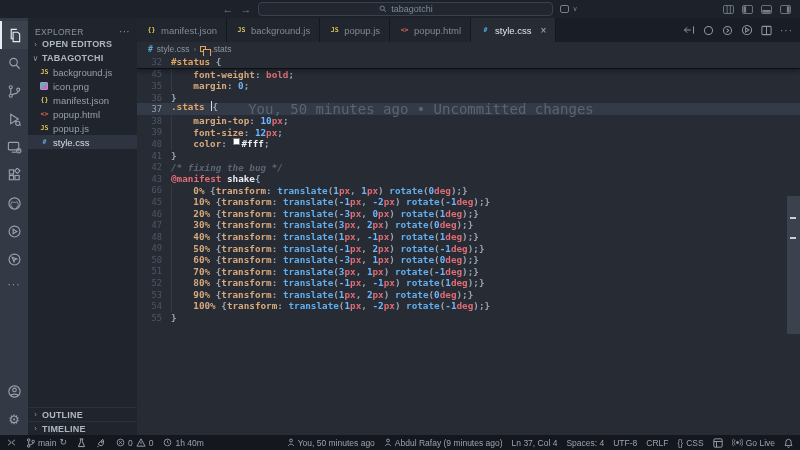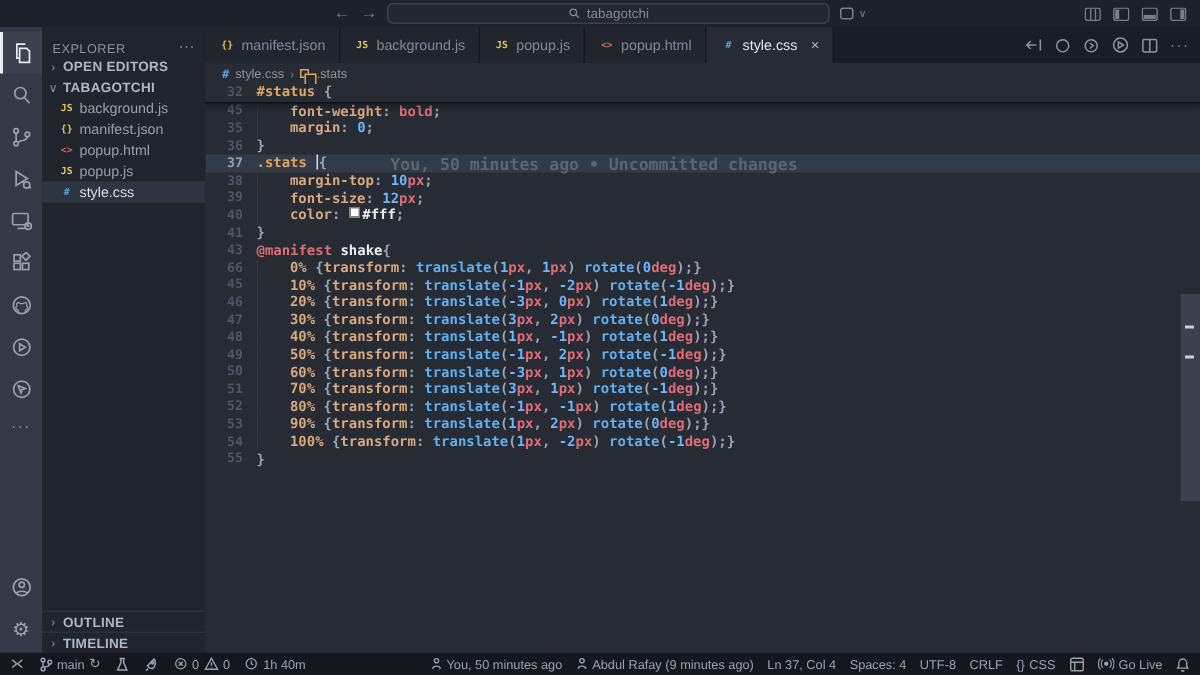--- a/index.html
+++ b/index.html
@@ -50,30 +50,30 @@
 .editor-actions{position:absolute;right:7px;top:0;height:24px;display:flex;align-items:center;gap:8px;color:#8b95a2}
 .ea-dots{font-size:10px;letter-spacing:1px}
 .breadcrumb{height:14px;display:flex;align-items:center;gap:4px;padding-left:11px;font-size:8.5px;color:#8b949e}
 .bc-sep{font-size:8px;color:#6e7683}
 .sym-class{width:6px;height:6px;border:1px solid #e0a561;display:inline-block;position:relative;margin-right:1px}
 .sym-class:after{content:"";position:absolute;left:2px;top:2px;width:6px;height:6px;border:1px solid #e0a561;background:#262b34}
 
 
 .code{flex:1;position:relative;font-family:"DejaVu Sans Mono",monospace;font-size:9.3px;font-weight:600;overflow:hidden}
 .line{height:11.6px;display:flex;align-items:center}
-.line .num{flex:none;width:34px;padding-right:9px;text-align:right;color:#4d5665;font-size:8.8px;font-weight:700}
+.line .num{flex:none;width:34px;padding-right:9px;text-align:right;color:#4d5665;font-size:8.8px;font-weight:400}
 .line .txt{white-space:pre;display:flex;}
 .line.current{background:#343b48}
 .line.current .num{color:#98a2af}
 .sticky{position:relative;z-index:2;background:#262b34;border-bottom:1px solid #0d1014;box-shadow:0 2px 4px rgba(0,0,0,.35)}
 .ind{display:inline-block;width:22.3px;height:11.6px;box-shadow:inset 1px 0 0 #333a46}
 .t-s{color:#e0a561}.t-p{color:#d7a97c}.t-n{color:#6cb6ff}.t-u{color:#e06c75}.t-k{color:#e06c75}
 .t-f{color:#61afef}.t-c{color:#d7a97c}.t-w{color:#ebf0f5}.t-g{color:#9aa4b2}
 .t-m{color:#5b6573;font-style:italic}
-.t-B{color:#5b6471;font-size:11px;margin-left:42px;font-weight:700}
+.t-B{color:#5b6471;font-size:14px;margin-left:30px;font-weight:400}
 .t-C{display:inline-block;width:1.4px;height:10px;background:#d9dee4;margin:0 .5px}
 .t-S{display:inline-block;width:7px;height:7px;background:#fff;border:1px solid #7a7a7a;margin-right:2px}
 .minimap{position:absolute;right:0;top:140px;width:13px;height:138px;background:rgba(125,135,150,.25)}
 .mm-mark{position:absolute;left:3px;width:6px;height:2px;background:#c9d0d8}
 
 
 .statusbar{height:15px;background:#14171e;display:flex;align-items:center;justify-content:space-between;padding:0 7px;font-size:8.5px;color:#9aa4b0}
 .sb-group{display:flex;align-items:center;gap:10px;white-space:nowrap}
 .sb-group.right{gap:9px}
 .sb-item{display:flex;align-items:center;gap:3px}
@@ -208,20 +208,24 @@
     <div class="sb-row">
       <span class="chev">∨</span>
       <span class="sb-sect">TABAGOTCHI</span>
     </div>
     <div>
         <div class="sb-row file">
           <span class="ficon" style="color: rgb(226, 197, 91);">JS</span>
           <span class="flabel">background.js</span>
         </div>
         <div class="sb-row file">
+          <span class="ft-png"></span>
+          <span class="flabel">icon.png</span>
+        </div>
+        <div class="sb-row file">
           <span class="ficon" style="color: rgb(226, 197, 91);">{}</span>
           <span class="flabel">manifest.json</span>
         </div>
         <div class="sb-row file">
           <span class="ficon" style="color: rgb(224, 103, 79);">&lt;&gt;</span>
           <span class="flabel">popup.html</span>
         </div>
         <div class="sb-row file">
           <span class="ficon" style="color: rgb(226, 197, 91);">JS</span>
           <span class="flabel">popup.js</span>
@@ -329,20 +333,24 @@
           </div>
           <div class="line">
             <span class="num">40</span>
             <span class="txt"><span class="ind"></span><span class="t-p">color</span><span class="t-g">: </span><span class="t-S"></span><span class="t-w">#fff</span><span class="t-g">;</span></span>
           </div>
           <div class="line">
             <span class="num">41</span>
             <span class="txt"><span class="t-g">}</span></span>
           </div>
           <div class="line">
+            <span class="num">42</span>
+            <span class="txt"><span class="t-m">/* fixing the bug */</span></span>
+          </div>
+          <div class="line">
             <span class="num">43</span>
             <span class="txt"><span class="t-k">@manifest</span><span class="t-w"> shake</span><span class="t-g">{</span></span>
           </div>
           <div class="line">
             <span class="num">66</span>
             <span class="txt"><span class="ind"></span><span class="t-c">0%</span><span class="t-g"> {</span><span class="t-p">transform</span><span class="t-g">: </span><span class="t-f">translate</span><span class="t-g">(</span><span class="t-n">1</span><span class="t-u">px</span><span class="t-g">, </span><span class="t-n">1</span><span class="t-u">px</span><span class="t-g">) </span><span class="t-f">rotate</span><span class="t-g">(</span><span class="t-n">0</span><span class="t-u">deg</span><span class="t-g">);}</span></span>
           </div>
           <div class="line">
             <span class="num">45</span>
             <span class="txt"><span class="ind"></span><span class="t-c">10%</span><span class="t-g"> {</span><span class="t-p">transform</span><span class="t-g">: </span><span class="t-f">translate</span><span class="t-g">(</span><span class="t-n">-1</span><span class="t-u">px</span><span class="t-g">, </span><span class="t-n">-2</span><span class="t-u">px</span><span class="t-g">) </span><span class="t-f">rotate</span><span class="t-g">(</span><span class="t-n">-1</span><span class="t-u">deg</span><span class="t-g">);}</span></span>

